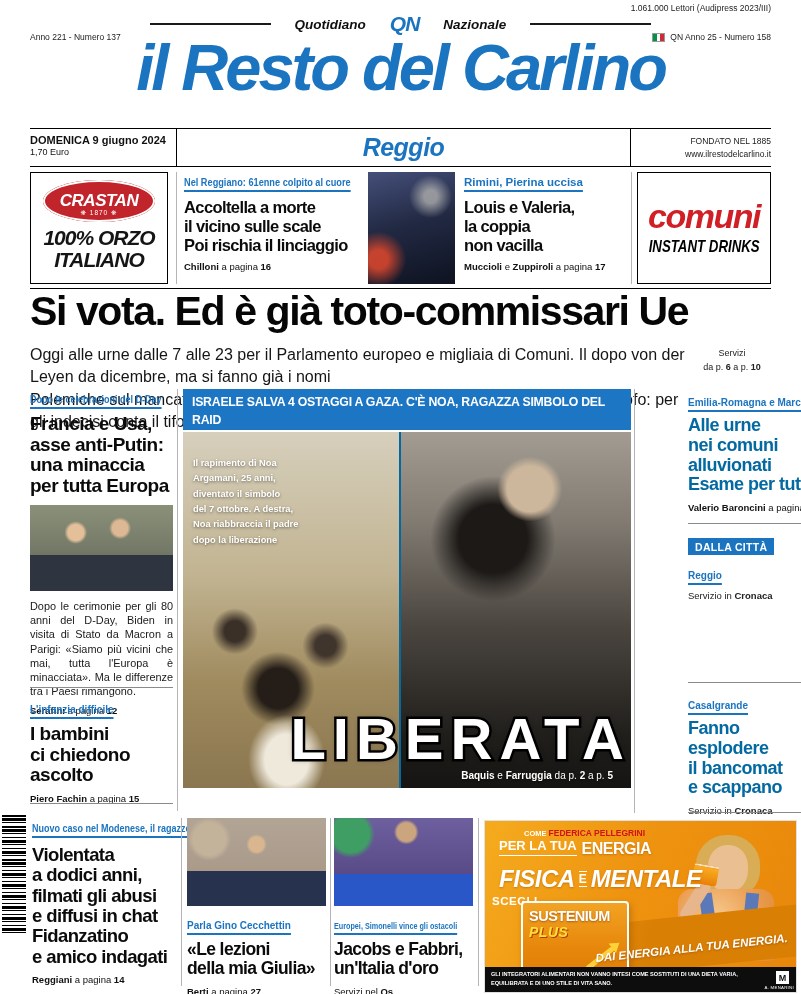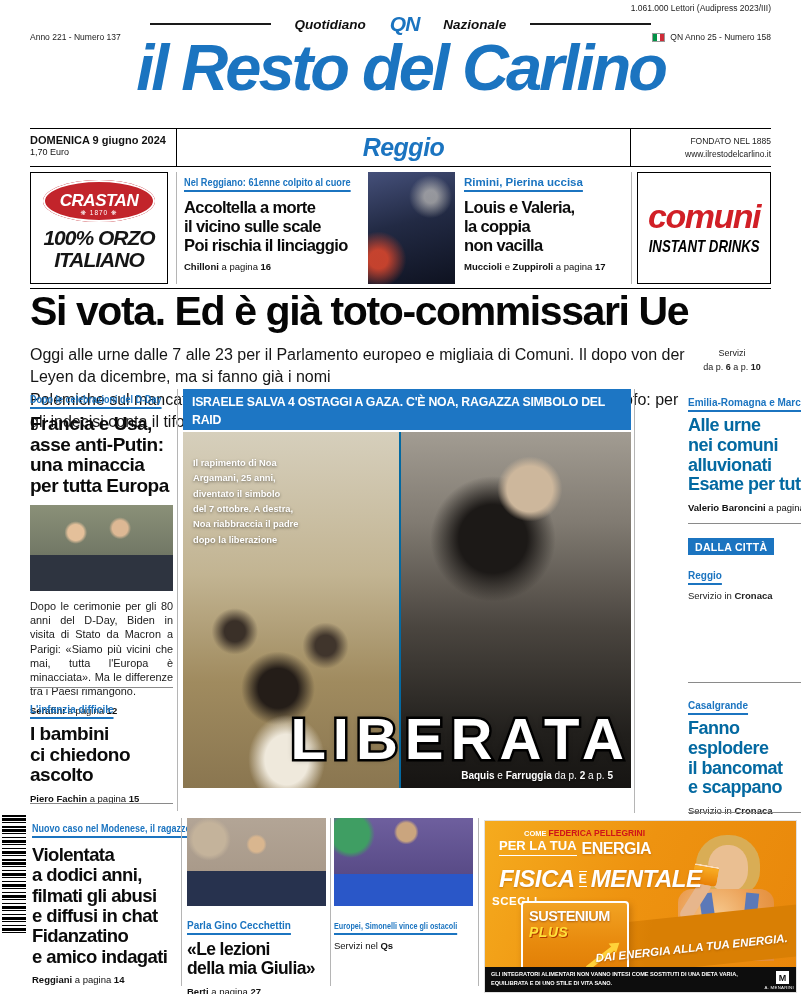--- a/index.html
+++ b/index.html
@@ -348,20 +348,22 @@
     <div class="h-btm-sm pl">«Le lezioni
 della mia Giulia»</div>
     <div class="byl"><span class="b">Berti</span><span> a pagina </span><span class="b">27</span></div>
   </div>
 
   <div class="vline" style="left:330px;top:818px;height:168px;"></div>
 
   <div class="btm-col3">
     <div class="photo photo-jac"></div>
     <div class="btm-kick"><span class="kick k95 sq sq76">Europei, Simonelli vince gli ostacoli</span></div>
+    <div class="h-btm-sm pl">Jacobs e Fabbri,
+un'Italia d'oro</div>
     <div class="byl"><span>Servizi nel </span><span class="b">Qs</span></div>
   </div>
 
   <div class="vline" style="left:478px;top:818px;height:168px;"></div>
 
   <div class="ad-sus">
     <div class="sus-woman">
       <div class="w-hair"></div>
       <div class="w-face"></div>
       <div class="w-shirt"></div>

